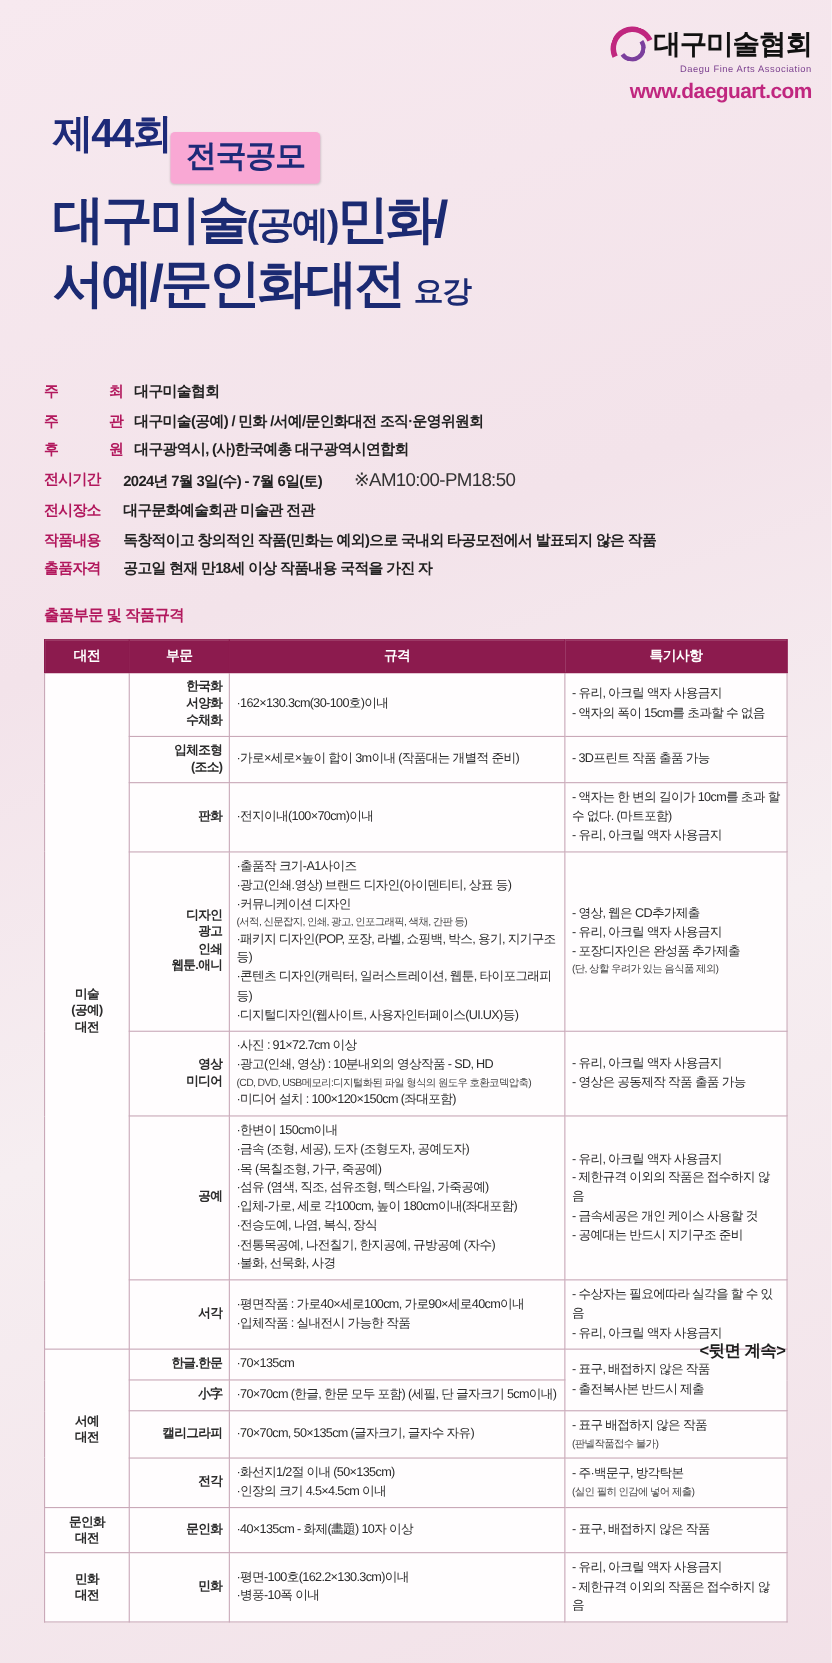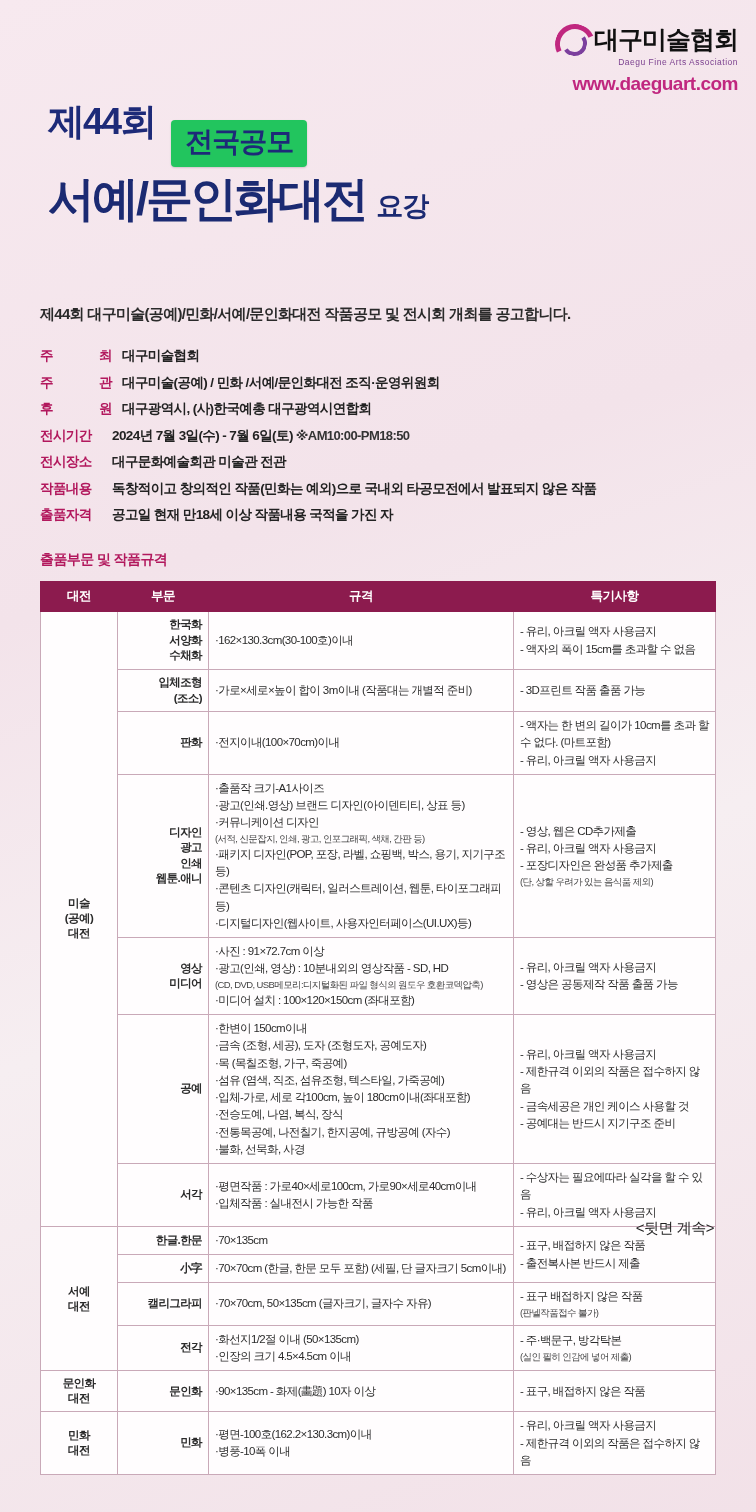--- a/index.html
+++ b/index.html
@@ -19,54 +19,54 @@
   .logo-mark{width:34px;height:34px;position:relative;}
   .logo-mark .c1{position:absolute;left:2px;top:2px;width:30px;height:30px;border-radius:50%;
       border:5px solid #c0277f;border-right-color:transparent;border-bottom-color:transparent;transform:rotate(20deg);}
   .logo-mark .c2{position:absolute;left:9px;top:9px;width:17px;height:17px;border-radius:50%;
       border:4px solid #7b3f9d;border-left-color:transparent;border-top-color:transparent;transform:rotate(10deg);}
   .logo-name{font-size:25px;font-weight:bold;color:#111;letter-spacing:-1px;}
   .logo-sub{font-size:8.5px;color:#7a3f8e;letter-spacing:.5px;margin-top:1px;text-align:right;}
   .logo-url{font-size:19px;color:#c0277f;font-weight:bold;margin-top:6px;letter-spacing:-.5px;}
 
   .title-area{position:absolute;left:48px;top:76px;}
-  .t-row1{display:flex;align-items:center;gap:16px;}
+  .t-row1{display:flex;align-items:center;gap:0;}
   .t-num{font-size:37px;font-weight:bold;color:#1d2a78;letter-spacing:-2px;}
-  .t-badge{background:#22c55e;color:#1d2a78;font-size:28px;font-weight:bold;padding:3px 14px 6px;border-radius:4px;letter-spacing:-1px;
+  .t-badge{background:#f9a8d4;color:#1d2a78;font-size:28px;font-weight:bold;padding:3px 14px 6px;border-radius:4px;letter-spacing:-1px;
       box-shadow:0 1px 2px rgba(0,0,0,.15);margin-top:44px;}
   .t-main{font-size:47px;font-weight:bold;color:#1b2a72;letter-spacing:-3px;line-height:1.12;margin-top:6px;}
   .t-main .sm{font-size:34px;letter-spacing:-2px;}
   .t-suffix{font-size:27px;font-weight:bold;color:#1b2a72;letter-spacing:-1px;}
 
   .lead{position:absolute;left:40px;top:305px;font-size:15px;font-weight:bold;color:#2a2a2a;letter-spacing:-.7px;}
 
   
   .info{position:absolute;left:40px;top:347px;width:680px;}
   .info-row{display:flex;align-items:flex-start;margin-bottom:8.5px;font-size:13.5px;letter-spacing:-.6px;}
   .info-k{width:72px;flex:0 0 72px;font-weight:bold;color:#b2185d;}
   .info-k.spread{display:flex;justify-content:space-between;padding-right:10px;}
   .info-v{color:#222;font-weight:bold;}
-  .info-v .note{font-weight:bold;font-size:13px;color:#333;}
+  .info-v .note{font-weight:normal;font-size:17px;color:#333;margin-left:25px;}
 
   
   .sec-title{position:absolute;left:40px;top:551px;font-size:14px;font-weight:bold;color:#b2185d;letter-spacing:-.6px;}
 
   
   table.main{position:absolute;left:40px;top:581px;width:676px;border-collapse:collapse;table-layout:fixed;}
   table.main th{background:#8c1b4e;color:#fff;font-size:12.5px;font-weight:bold;padding:6px 2px;border:1px solid #8c1b4e;letter-spacing:-.5px;}
   table.main td{border:1px solid #c9a9b8;font-size:11.5px;vertical-align:middle;padding:5px 6px;letter-spacing:-.6px;background:#fffdfe;}
   td.cat{text-align:center;font-weight:bold;font-size:13px;background:#fdf6f8;}
   td.part{text-align:right;font-weight:bold;font-size:12px;background:#fdf6f8;line-height:1.35;}
   td.spec{line-height:1.5;}
   td.note{line-height:1.5;}
   .sub{font-size:9.5px;color:#444;}
   .li{display:block;}
 
   
-  .footer{position:absolute;right:42px;bottom:22px;font-size:15px;font-weight:normal;color:#1f1f1f;letter-spacing:-.5px;}
+  .footer{position:absolute;right:42px;bottom:22px;font-size:15px;font-weight:bold;color:#1f1f1f;letter-spacing:-.5px;}
 </style>
 </head>
 <body>
 
 <div class="page">
 
   <div class="logo-block">
     <div class="logo-row">
       <span class="logo-mark">
         <span class="c1"></span>
@@ -77,26 +77,28 @@
     <div class="logo-sub">Daegu Fine Arts Association</div>
     <div class="logo-url">www.daeguart.com</div>
   </div>
 
   <div class="title-area">
     <div class="t-row1">
       <span class="t-num">제44회</span>
       <span class="t-badge">전국공모</span>
     </div>
     <div class="t-main">
+      <span>대구미술</span><span class="sm">(공예)</span><span>민화/</span>
+    </div>
+    <div class="t-main">
       <span>서예/문인화대전</span>
       <span class="t-suffix">요강</span>
     </div>
   </div>
 
-  <div class="lead">제44회 대구미술(공예)/민화/서예/문인화대전 작품공모 및 전시회 개최를 공고합니다.</div>
 
   <div class="info">
       <div class="info-row">
         <div class="info-k spread">
           <span>주</span>
           <span>최</span>
         </div>
         <div class="info-v">대구미술협회</div>
       </div>
       <div class="info-row">
@@ -310,21 +312,21 @@
         </tr>
         <tr style="height: 38px;">
           <td class="cat" rowspan="1">
             <div>문인화</div>
             <div>대전</div>
           </td>
           <td class="part">
             <div>문인화</div>
           </td>
           <td class="spec">
-            <span class="li">·90×135cm - 화제(畵題) 10자 이상</span>
+            <span class="li">·40×135cm - 화제(畵題) 10자 이상</span>
           </td>
           <td class="note">
             <span class="li">- 표구, 배접하지 않은 작품</span>
           </td>
         </tr>
         <tr style="height: 46px;">
           <td class="cat" rowspan="1">
             <div>민화</div>
             <div>대전</div>
           </td>

